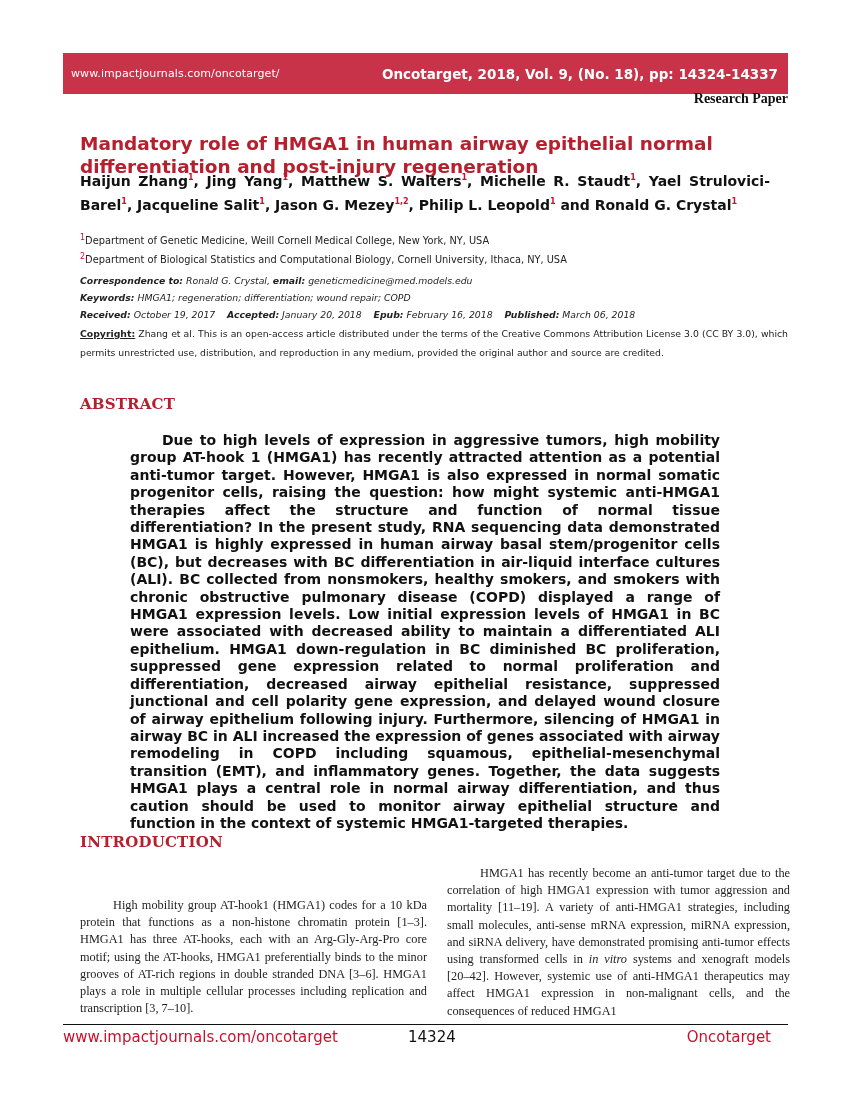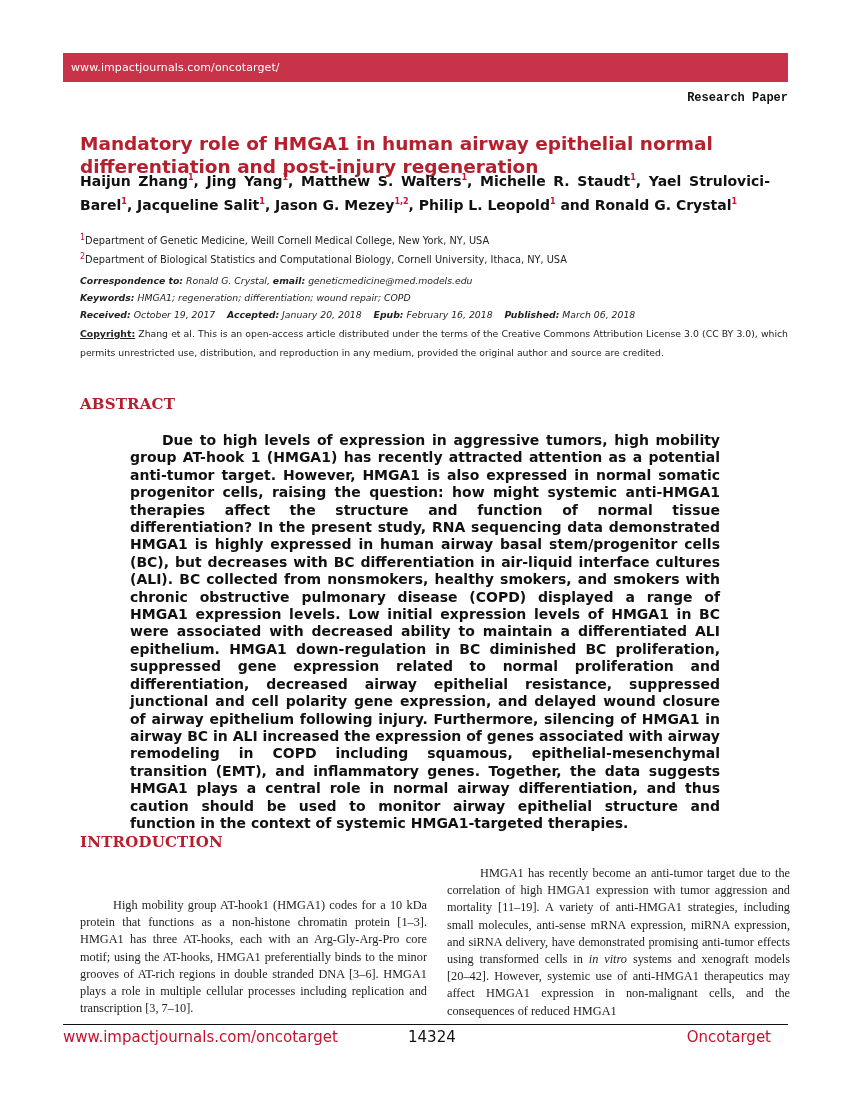--- a/index.html
+++ b/index.html
@@ -1,29 +1,29 @@
 <!DOCTYPE html>
 <html><head>
 <meta charset="utf-8">
 <style>
   html, body { margin: 0; padding: 0; background: #ffffff; }
   body { width: 850px; height: 1100px; position: relative; overflow: hidden; color: #111; }
   .abs { position: absolute; }
 
   
   .header-bar {
-    left: 63px; top: 53px; width: 725px; height: 29px;
+    left: 63px; top: 53px; width: 725px; height: 41px;
     background: #c8334a;
     display: flex; align-items: center; justify-content: space-between;
     box-sizing: border-box; padding: 0 10px 0 8px;
   }
   .header-url { color: #fff; font-family: "DejaVu Sans", sans-serif; font-size: 11px; letter-spacing: 0.1px; }
   .header-cite { color: #fff; font-family: "DejaVu Sans", sans-serif; font-size: 13.5px; font-weight: bold; }
 
-  .paper-type { right: 62px; top: 91px; font-family: Liberation Mono, monospace; font-size: 12px; font-weight: bold; color: #111; padding-left: 30px; }
+  .paper-type { right: 62px; top: 91px; font-family: Liberation Serif, serif; font-size: 14px; font-weight: bold; color: #111; padding-left: 30px; }
 
   .title {
     left: 80px; top: 107px; width: 710px;
     font-family: "DejaVu Sans", sans-serif; font-size: 18.5px; font-weight: bold;
     color: #b5202e; line-height: 23px; margin-top: 25px;
   }
 
   .authors {
     left: 80px; top: 168px; width: 690px;
     font-family: "DejaVu Sans", sans-serif; font-size: 14px; font-weight: bold;
@@ -65,20 +65,21 @@
   .footer { top: 1028px; font-family: "DejaVu Sans", sans-serif; font-size: 15px; }
   .footer-url { left: 63px; color: #c8102e; }
   .footer-page { left: 408px; color: #111; }
   .footer-journal { right: 79px; color: #c8102e; }
 </style>
 </head>
 <body>
 
 <div class="abs header-bar">
   <span class="header-url">www.impactjournals.com/oncotarget/</span>
+  <span class="header-cite">Oncotarget, 2018, Vol. 9, (No. 18), pp: 14324-14337</span>
 </div>
 
 <div class="abs paper-type">Research Paper</div>
 
 <div class="abs title">Mandatory role of HMGA1 in human airway epithelial normal differentiation and post-injury regeneration</div>
 
 <div class="abs authors">
   <span>Haijun Zhang</span><sup>1</sup>,
   <span>Jing Yang</span><sup>1</sup>,
   <span>Matthew S. Walters</span><sup>1</sup>,

